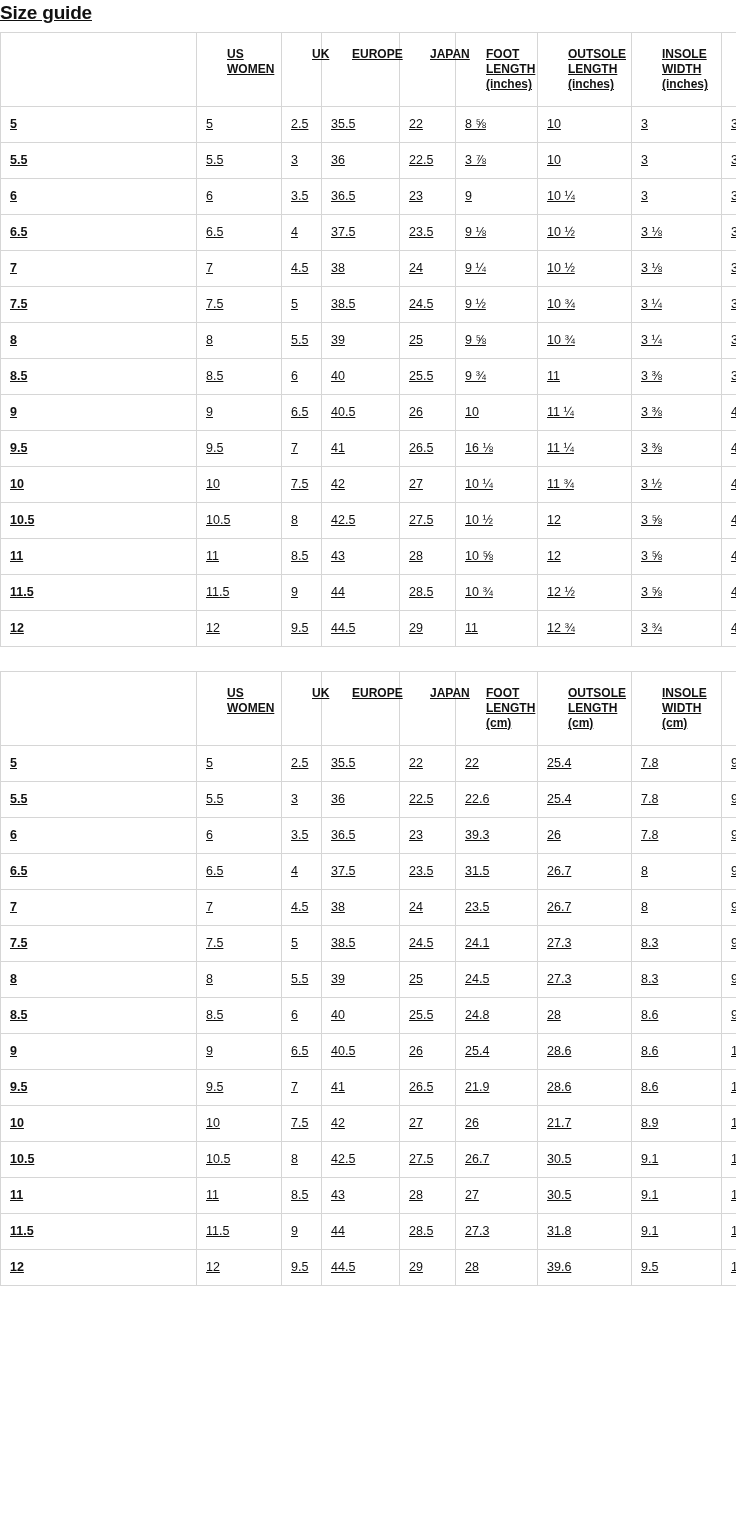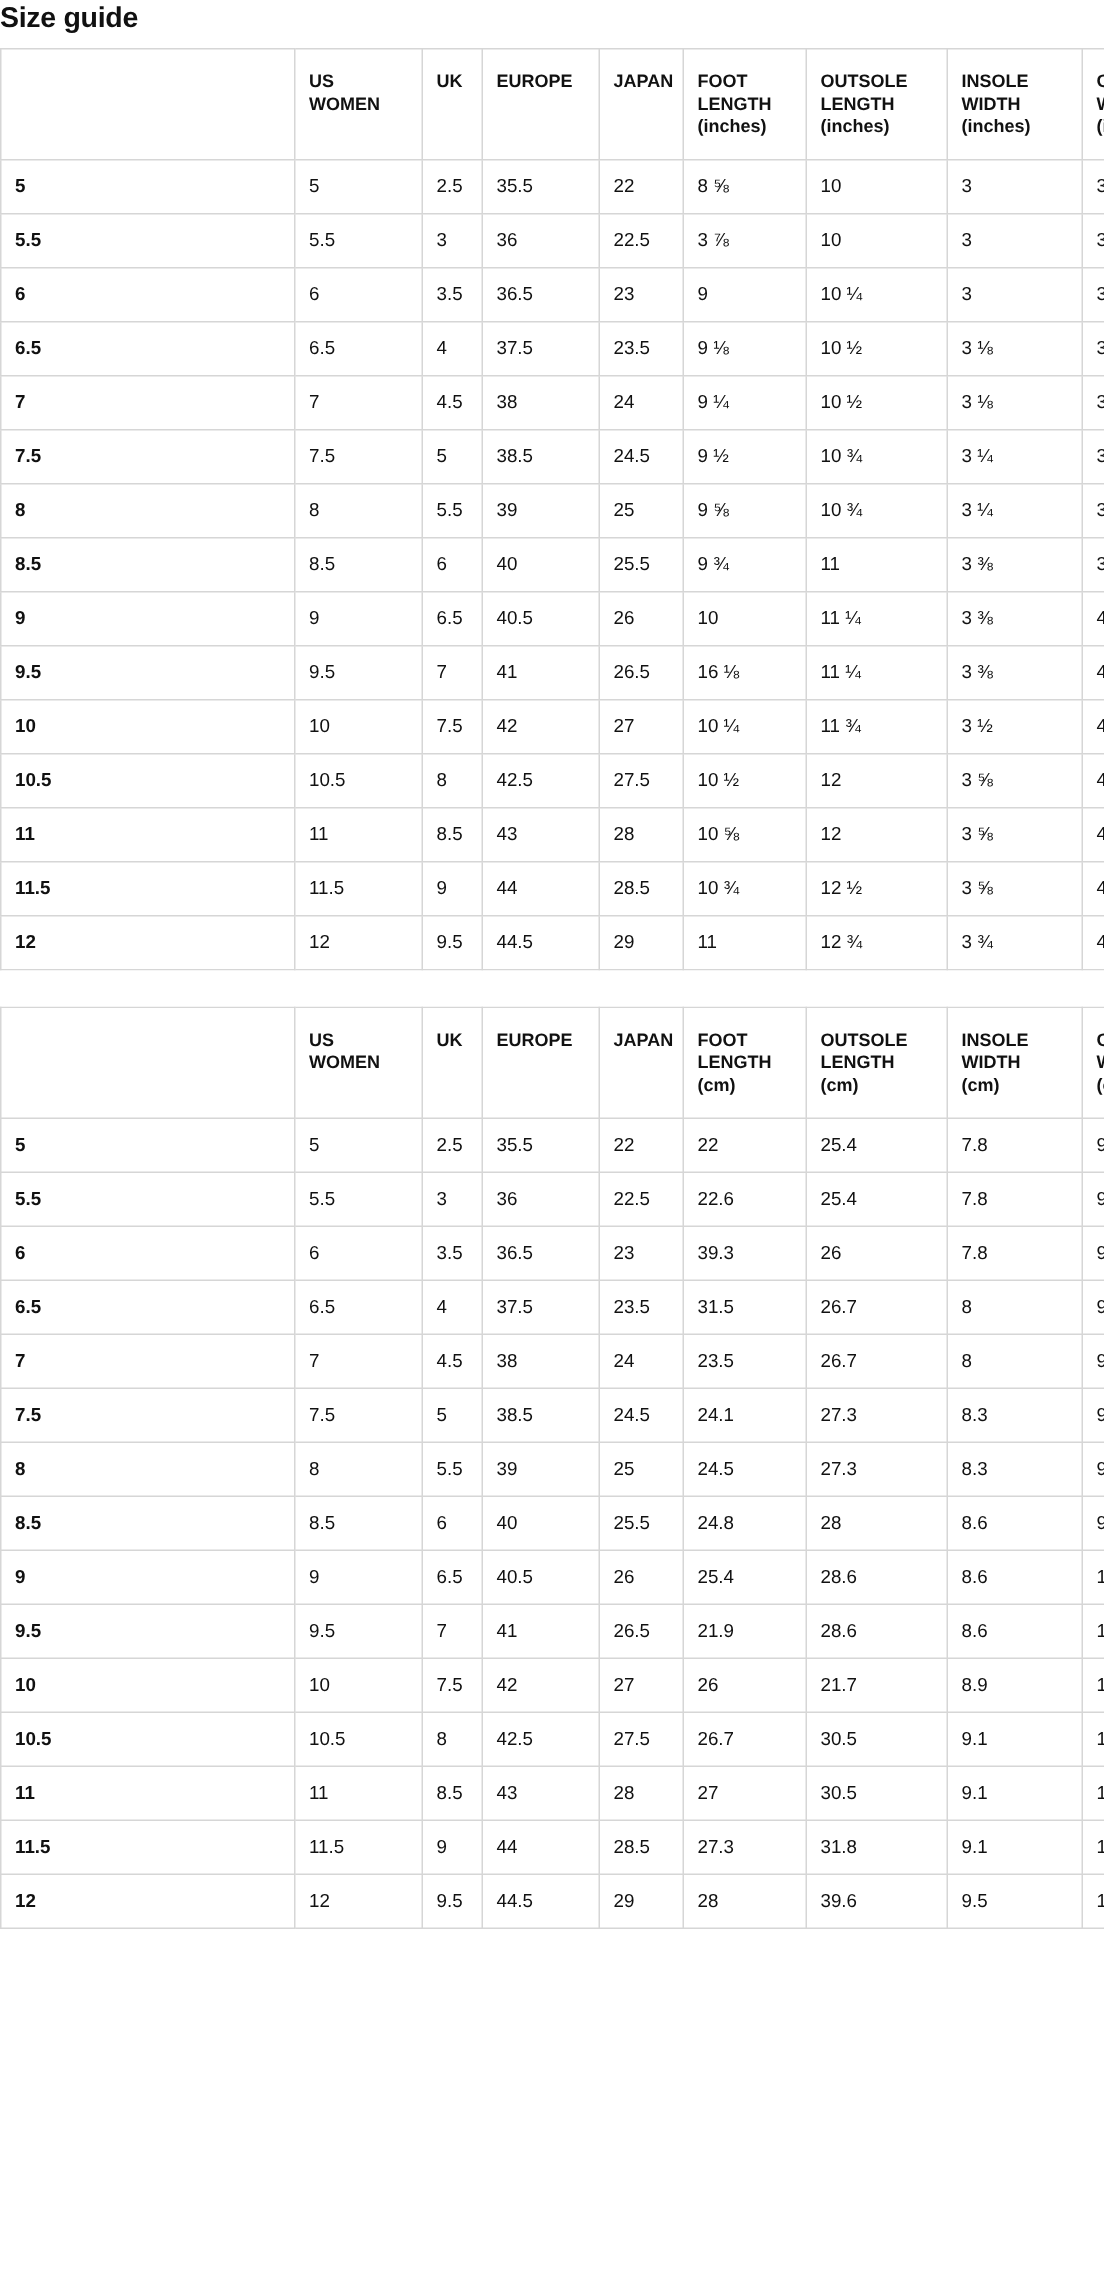--- a/index.html
+++ b/index.html
@@ -10,20 +10,21 @@
   body {
     width: 736px;
     font-family: "Liberation Sans", sans-serif;
     color: #111111;
     -webkit-font-smoothing: antialiased;
   }
   .page {
     width: 736px;
     box-sizing: border-box;
     overflow: hidden;
+    text-decoration: underline;
   }
   .page-title {
     font-size: 19px;
     font-weight: bold;
     letter-spacing: -0.2px;
     margin: 0;
     padding: 0 0 6px 0;
     line-height: 26px;
   }
   .table-wrap {
@@ -64,21 +65,21 @@
   col.c2 { width: 40px; }
   col.c3 { width: 78px; }
   col.c4 { width: 56px; }
   col.c5 { width: 82px; }
   col.c6 { width: 94px; }
   col.c7 { width: 90px; }
   col.c8 { width: 89px; }
   .spacer {
     height: 24px;
   }
-  .hdr-line { display: block; }
+  .hdr-line { display: block; margin-left: 21px; }
 </style>
 </head>
 <body>
 
 <div class="page">
 
   <h1 class="page-title">Size guide</h1>
 
   <div class="table-wrap">
     <table class="size-table">

